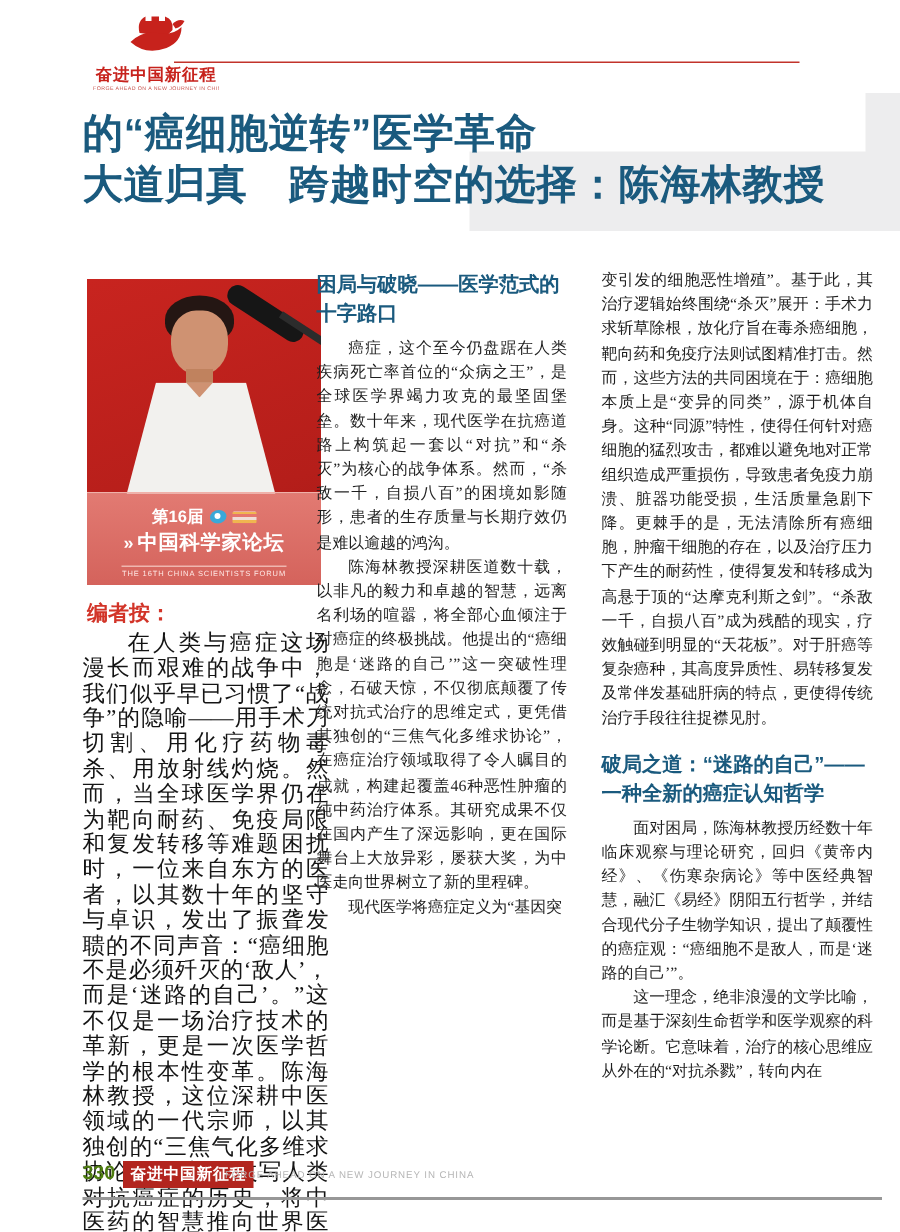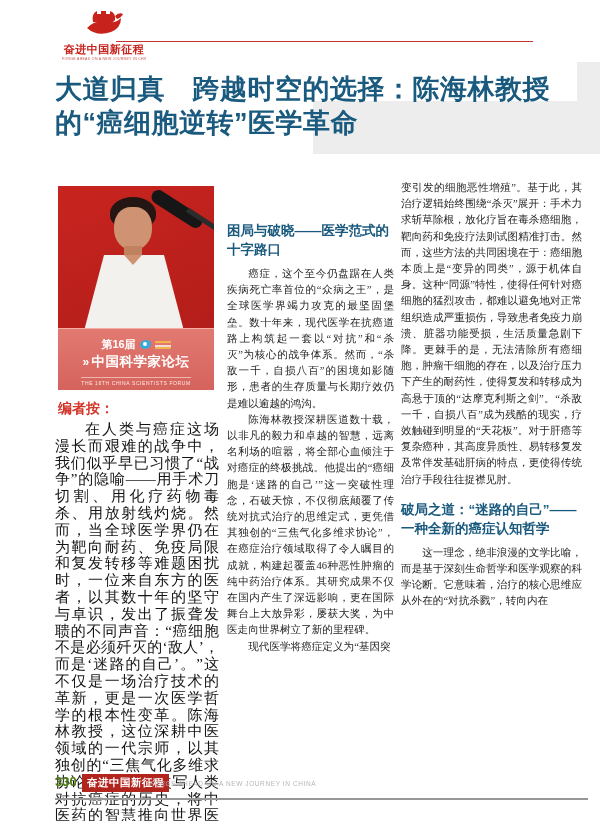--- a/index.html
+++ b/index.html
@@ -49,21 +49,21 @@
   .pod-chev{font-size:12px;margin-right:2px;}
   .pod-row3{margin-top:2px;font-size:5px;letter-spacing:0.6px;color:#ffe9e6;border-top:1px solid #efb6af;
     display:inline-block;padding-top:2px;}
   
   .editor-label{position:absolute;left:58px;top:400px;color:#d23428;font-weight:bold;font-size:14px;}
   .editor-text{position:absolute;left:55px;top:421px;width:164px;
     font-family:"Liberation Serif",serif;font-size:15px;line-height:16.8px;color:#141414;
     text-align:justify;text-indent:2em;}
   
   .col{position:absolute;top:180px;}
-  .col-middle{left:227px;width:167px;margin-top:41px;}
+  .col-middle{left:211px;width:167px;}
   .col-right{left:401px;width:181px;}
   .col-heading{color:#1a5a7e;font-size:13.5px;line-height:19px;font-weight:bold;
     margin:12px 0 7px 0;font-family:"Liberation Sans",sans-serif;}
   .col-heading:first-child{margin-top:0;}
   .col-para{font-family:"Liberation Serif",serif;font-size:10.6px;line-height:16.2px;color:#1e1e1e;
     text-align:justify;text-indent:2em;margin:0;}
   .col-para.noindent{text-indent:0;}
   
   .footer-page{position:absolute;left:55px;top:774px;font-size:13px;font-weight:bold;color:#4d7c0f;}
   .footer-badge{position:absolute;left:82px;top:774px;background:#b2251e;color:#ffffff;
@@ -83,22 +83,22 @@
     </svg>
   </span>
   <div class="logo-text">奋进中国新征程</div>
   <div class="logo-sub">FORGE AHEAD ON A NEW JOURNEY IN CHINA</div>
 </div>
 <div class="header-rule"></div>
 
 <div class="gray-block gb1"></div>
 <div class="gray-block gb2"></div>
 <h1 class="title" style="margin:0;">
+  <div>的“癌细胞逆转”医学革命</div>
   <div>大道归真　跨越时空的选择：陈海林教授</div>
-  <div>的“癌细胞逆转”医学革命</div>
 </h1>
 
 <div class="photo">
   <div class="mic-head"></div>
   <div class="mic-stand"></div>
   <div class="hair"></div>
   <div class="face"></div>
   <div class="neck"></div>
   <div class="shirt"></div>
   <div class="collar"></div>
@@ -120,19 +120,20 @@
 
 <div class="col col-middle">
     <h2 class="col-heading">困局与破晓——医学范式的十字路口</h2>
     <p class="col-para">癌症，这个至今仍盘踞在人类疾病死亡率首位的“众病之王”，是全球医学界竭力攻克的最坚固堡垒。数十年来，现代医学在抗癌道路上构筑起一套以“对抗”和“杀灭”为核心的战争体系。然而，“杀敌一千，自损八百”的困境如影随形，患者的生存质量与长期疗效仍是难以逾越的鸿沟。</p>
     <p class="col-para">陈海林教授深耕医道数十载，以非凡的毅力和卓越的智慧，远离名利场的喧嚣，将全部心血倾注于对癌症的终极挑战。他提出的“癌细胞是‘迷路的自己’”这一突破性理念，石破天惊，不仅彻底颠覆了传统对抗式治疗的思维定式，更凭借其独创的“三焦气化多维求协论”，在癌症治疗领域取得了令人瞩目的成就，构建起覆盖46种恶性肿瘤的纯中药治疗体系。其研究成果不仅在国内产生了深远影响，更在国际舞台上大放异彩，屡获大奖，为中医走向世界树立了新的里程碑。</p>
     <p class="col-para">现代医学将癌症定义为“基因突</p>
   </div>
 <div class="col col-right">
     <p class="col-para noindent">变引发的细胞恶性增殖”。基于此，其治疗逻辑始终围绕“杀灭”展开：手术力求斩草除根，放化疗旨在毒杀癌细胞，靶向药和免疫疗法则试图精准打击。然而，这些方法的共同困境在于：癌细胞本质上是“变异的同类”，源于机体自身。这种“同源”特性，使得任何针对癌细胞的猛烈攻击，都难以避免地对正常组织造成严重损伤，导致患者免疫力崩溃、脏器功能受损，生活质量急剧下降。更棘手的是，无法清除所有癌细胞，肿瘤干细胞的存在，以及治疗压力下产生的耐药性，使得复发和转移成为高悬于顶的“达摩克利斯之剑”。“杀敌一千，自损八百”成为残酷的现实，疗效触碰到明显的“天花板”。对于肝癌等复杂癌种，其高度异质性、易转移复发及常伴发基础肝病的特点，更使得传统治疗手段往往捉襟见肘。</p>
     <h2 class="col-heading">破局之道：“迷路的自己”——一种全新的癌症认知哲学</h2>
+    <p class="col-para">面对困局，陈海林教授历经数十年临床观察与理论研究，回归《黄帝内经》、《伤寒杂病论》等中医经典智慧，融汇《易经》阴阳五行哲学，并结合现代分子生物学知识，提出了颠覆性的癌症观：“癌细胞不是敌人，而是‘迷路的自己’”。</p>
     <p class="col-para">这一理念，绝非浪漫的文学比喻，而是基于深刻生命哲学和医学观察的科学论断。它意味着，治疗的核心思维应从外在的“对抗杀戮”，转向内在</p>
   </div>
 
 <div class="footer-page">330</div>
 <div class="footer-badge">奋进中国新征程</div>
 <div class="footer-en">FORGE AHEAD ON A NEW JOURNEY IN CHINA</div>
 <div class="footer-rule"></div>
 
 </body></html>

